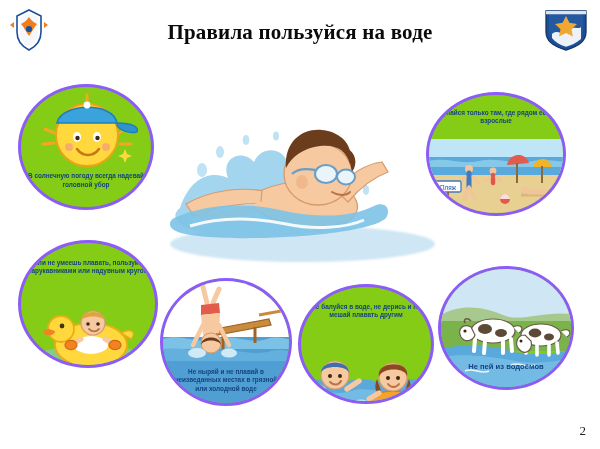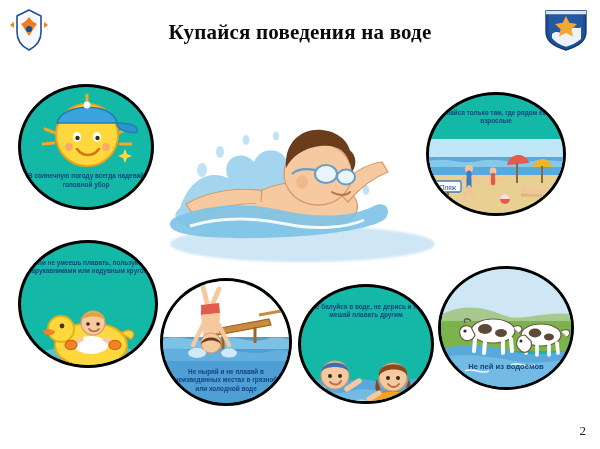--- a/index.html
+++ b/index.html
@@ -56,22 +56,22 @@
     bottom: 10px;
     font-family: "Liberation Serif", serif;
     font-size: 13px;
     color: #222;
   }
 
   
   .bubble {
     position: absolute;
     border-radius: 50%;
-    border: 3px solid #000000;
-    background: #14b8a6;
+    border: 3px solid #8b5cf6;
+    background: #84cc16;
     box-sizing: border-box;
     overflow: hidden;
   }
   .bubble .cap {
     position: absolute;
     left: 0;
     width: 100%;
     text-align: center;
     font-size: 6.4px;
     line-height: 8.4px;
@@ -147,21 +147,21 @@
   <div class="logo-right">
     <svg viewBox="0 0 48 44" width="48" height="44">
       <path d="M4 3 H44 V24 C44 33 35 39 24 42 C13 39 4 33 4 24 Z" fill="#1b4f9c" stroke="#13355f" stroke-width="1.3"></path>
       <path d="M7 6 H41 V23.5 C41 31 33 36.5 24 39 C15 36.5 7 31 7 23.5 Z" fill="#2458a0"></path>
       <path d="M10 26 C16 20 22 30 28 22 C32 17 37 22 39 19 L39 31 C34 35 29 37.5 24 38.8 C18 37.2 13 34 10 30 Z" fill="#ffffff" opacity="0.92"></path>
       <path d="M24 8 L27.4 14.8 L35 16 L29.5 21.2 L30.9 28.6 L24 25.1 L17.1 28.6 L18.5 21.2 L13 16 L20.6 14.8 Z" fill="#f0a830"></path>
       <path d="M4 3 H44 V6.2 H4 Z" fill="#ffffff" opacity="0.85"></path>
     </svg>
   </div>
 
-  <div class="title">Купайся поведения на воде</div>
+  <div class="title">Правила пользуйся на воде</div>
 
   <div class="shadow-ellipse"></div>
 
   <div class="center-art">
     <svg viewBox="0 0 300 200" width="300" height="200">
 
       <g fill="#9fd3ee" opacity="0.95">
         <path d="M30 130 C40 100 60 92 78 100 C70 80 92 70 104 84 C112 66 136 70 138 88
                  C150 78 166 86 164 102 C180 96 194 108 188 122 C200 124 204 140 192 148
                  C176 158 60 160 38 150 C24 144 22 136 30 130 Z"></path>

